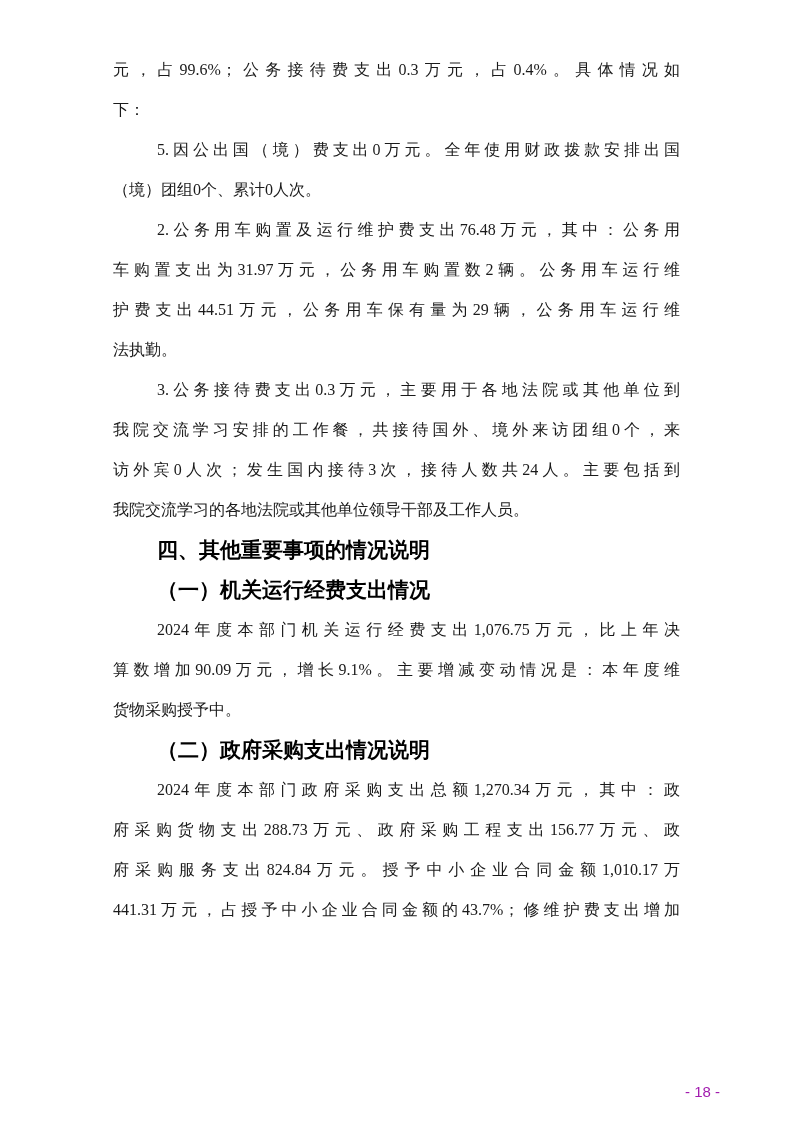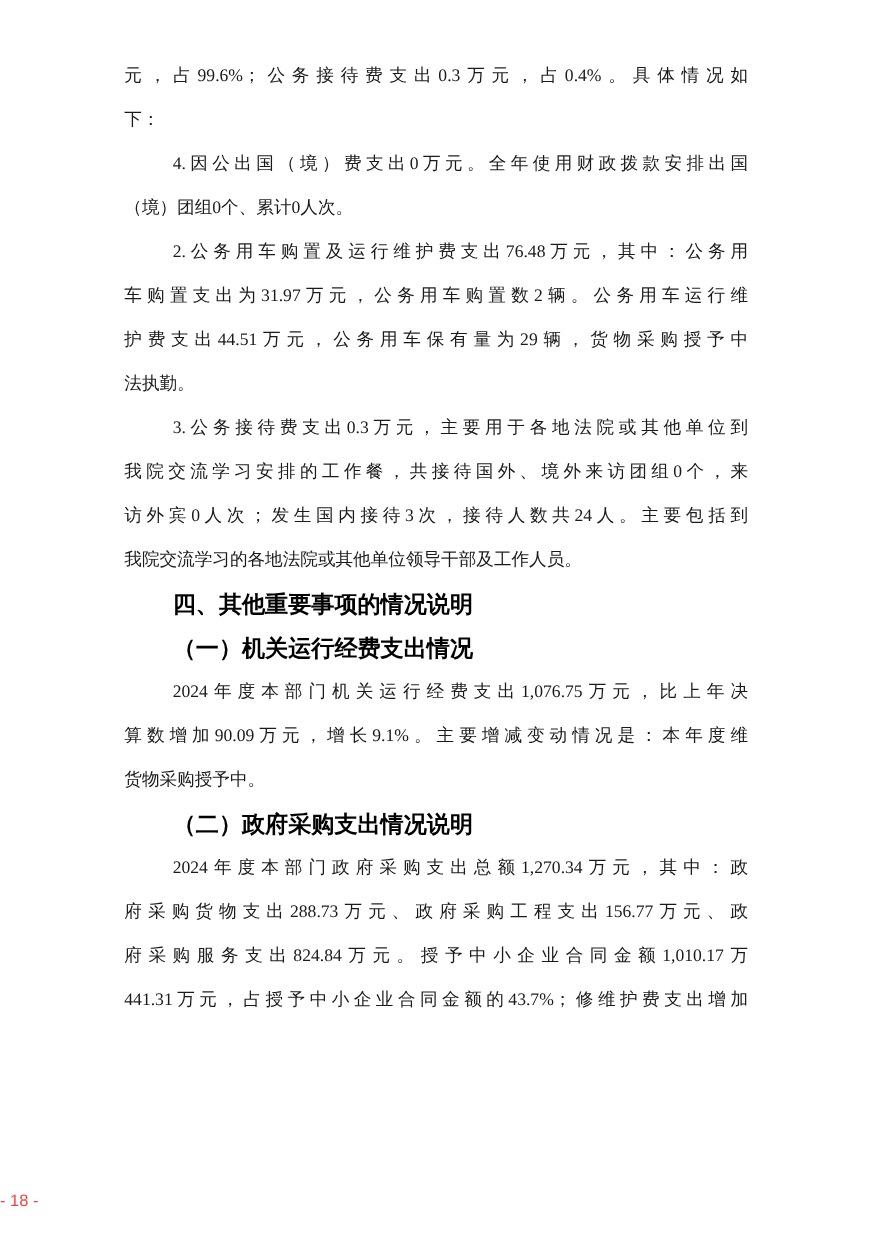--- a/index.html
+++ b/index.html
@@ -45,46 +45,46 @@
     text-indent: 44px;
     text-align: right;
     text-align-last: left;
     color: #000000;
   }
   .footer {
     position: absolute;
     left: 0;
     top: 1083px;
     width: 720px;
-    text-align: left;
+    text-align: right;
     font-family: "Liberation Sans", "DejaVu Sans", sans-serif;
     font-size: 15px;
-    color: #ef4444;
+    color: #a21caf;
   }
 </style>
 </head>
 <body>
 
 <div class="page">
   <div class="doc-body">
 
     <div class="para">
       <div class="line">元，占99.6%；公务接待费支出0.3万元，占0.4%。具体情况如</div>
       <div class="line last">下：</div>
     </div>
 
     <div class="para">
-      <div class="line ind">4.因公出国（境）费支出0万元。全年使用财政拨款安排出国</div>
+      <div class="line ind">5.因公出国（境）费支出0万元。全年使用财政拨款安排出国</div>
       <div class="line last">（境）团组0个、累计0人次。</div>
     </div>
 
     <div class="para">
       <div class="line ind">2.公务用车购置及运行维护费支出76.48万元，其中：公务用</div>
       <div class="line">车购置支出为31.97万元，公务用车购置数2辆。公务用车运行维</div>
-      <div class="line">护费支出44.51万元，公务用车保有量为29辆，货物采购授予中</div>
+      <div class="line">护费支出44.51万元，公务用车保有量为29辆，公务用车运行维</div>
       <div class="line last">法执勤。</div>
     </div>
 
     <div class="para">
       <div class="line ind">3.公务接待费支出0.3万元，主要用于各地法院或其他单位到</div>
       <div class="line">我院交流学习安排的工作餐，共接待国外、境外来访团组0个，来</div>
       <div class="line">访外宾0人次；发生国内接待3次，接待人数共24人。主要包括到</div>
       <div class="line last">我院交流学习的各地法院或其他单位领导干部及工作人员。</div>
     </div>
 

